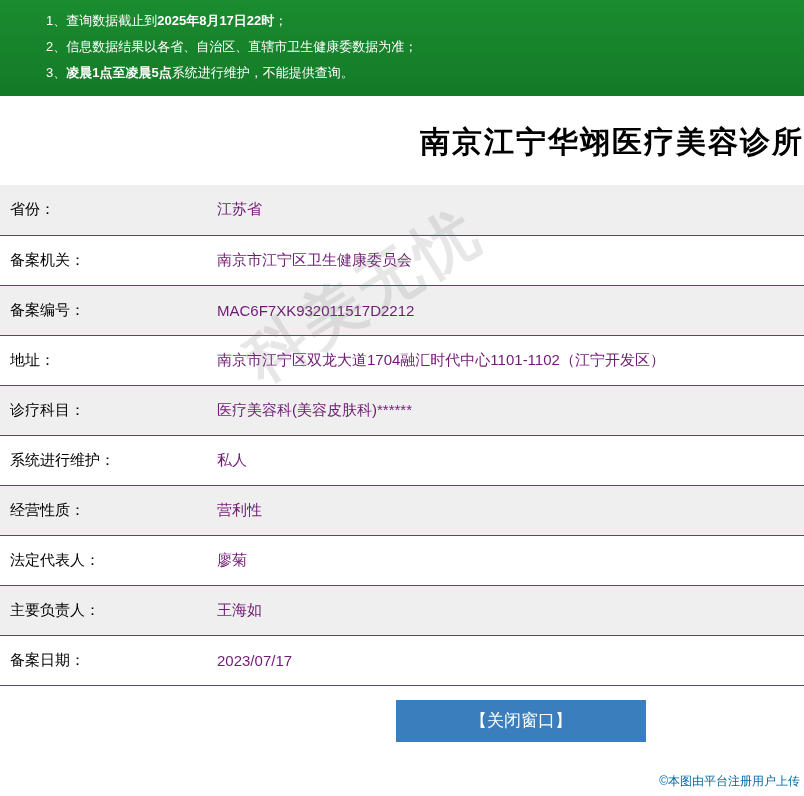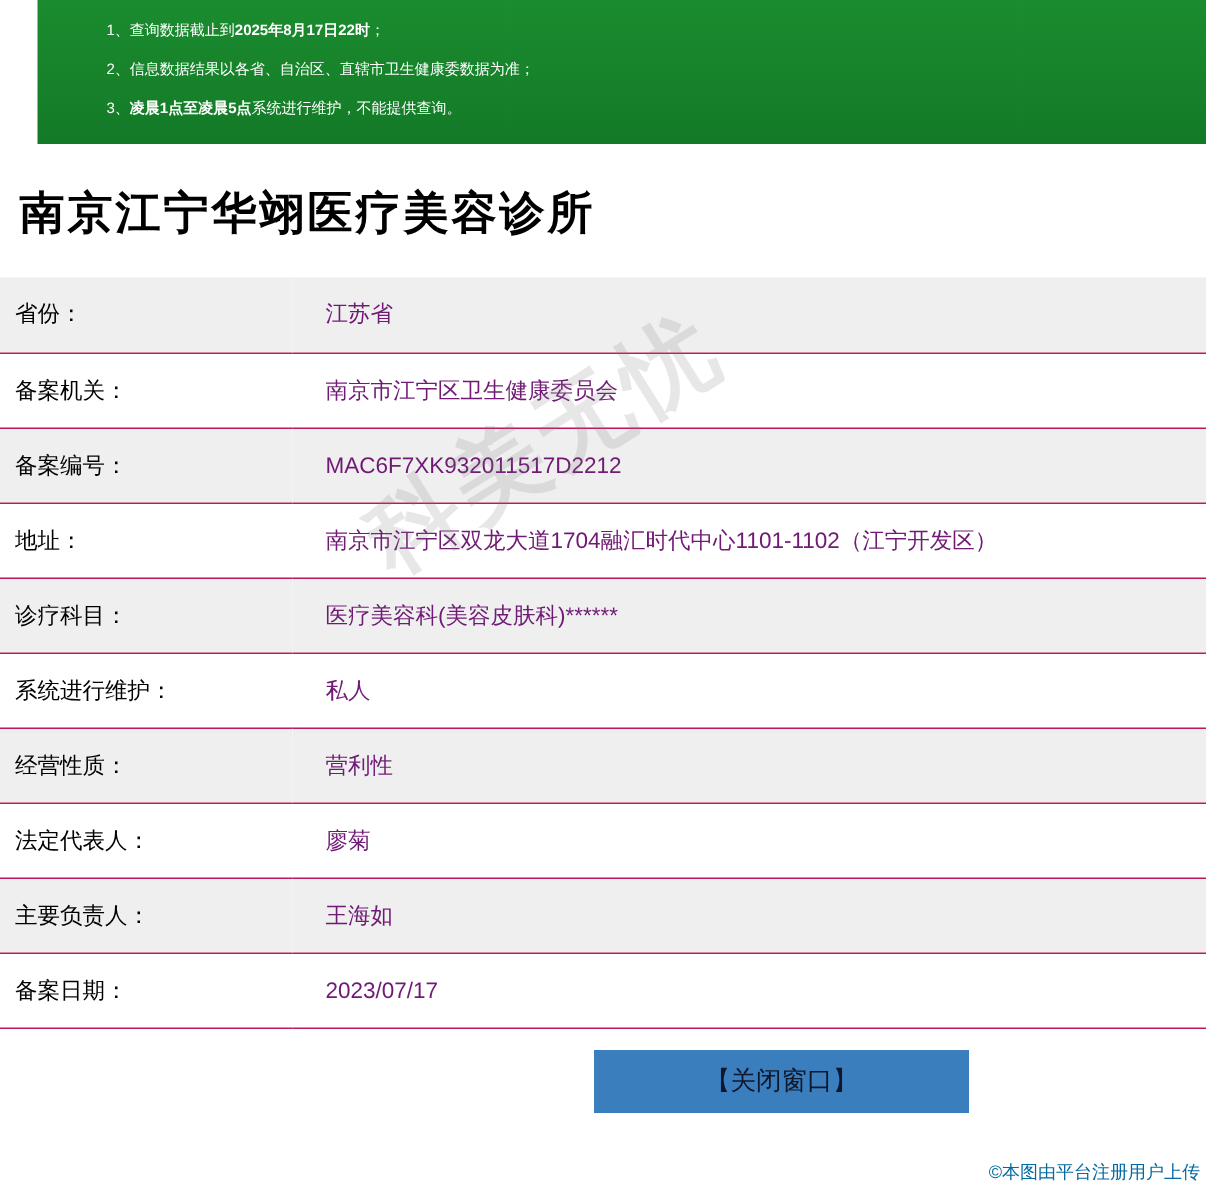--- a/index.html
+++ b/index.html
@@ -15,43 +15,42 @@
     position: relative;
     overflow: hidden;
   }
 
   
   .notice {
     background: #1a8a2e;
     background: linear-gradient(#1b8c2f, #137a27);
     color: #ffffff;
     padding: 8px 0 10px 0;
-    font-size: 10px;
+    font-size: 13px;
     line-height: 26px;
-    margin-left: 25px;
   }
   .notice ol {
     list-style: none;
     margin: 0;
     padding: 0 0 0 46px;
   }
   .notice li {
     white-space: nowrap;
   }
   .notice .num {
     letter-spacing: 0;
   }
   .notice b {
     font-weight: bold;
   }
 
   
   .title-wrap {
-    padding: 26px 0 22px 13px;
-    text-align: left;
+    padding: 26px 0 22px 0;
+    text-align: right;
   }
   .title {
     font-size: 30px;
     font-weight: bold;
     letter-spacing: 2px;
     color: #000;
   }
 
   
   .info-table {
@@ -88,21 +87,21 @@
     position: relative;
     height: 70px;
   }
   .close-btn {
     position: absolute;
     left: 396px;
     top: 14px;
     width: 250px;
     height: 42px;
     background: #3a7ebe;
-    color: #0f172a;
+    color: #ffffff;
     font-size: 17px;
     border: none;
     cursor: pointer;
     font-family: Liberation Sans, sans-serif;
     display: flex;
     align-items: center;
     justify-content: center;
   }
 
   

